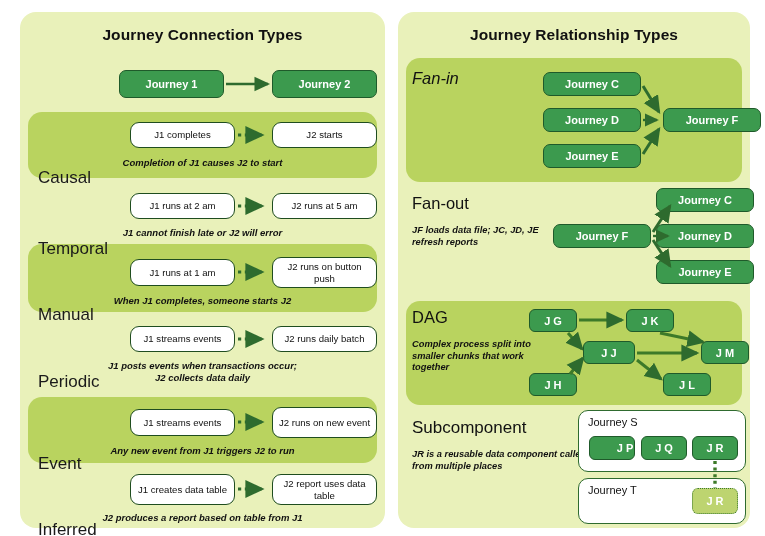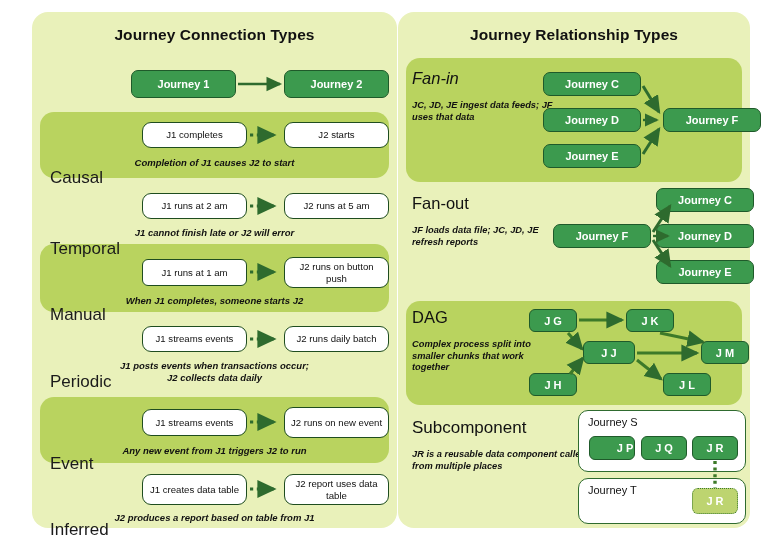--- a/index.html
+++ b/index.html
@@ -10,21 +10,21 @@
     overflow: hidden;
   }
   .canvas { position: relative; width: 765px; height: 536px; }
 
   
   .panel {
     position: absolute;
     background: #e9f1ba;
     border-radius: 16px;
   }
-  #panel-left  { left: 32px;  top: 12px; width: 365px; height: 516px; }
+  #panel-left  { left: 20px;  top: 12px; width: 365px; height: 516px; }
   #panel-right { left: 398px; top: 12px; width: 352px; height: 516px; }
 
   .panel-title {
     position: absolute; left: 0; right: 0; top: 14px;
     text-align: center;
     font-size: 15.5px; font-weight: bold; color: #111;
     letter-spacing: .1px;
   }
 
   
@@ -140,21 +140,21 @@
     <div class="row-label" style="top:187px;">Temporal</div>
     <div class="row-label" style="top:253px;">Manual</div>
     <div class="row-label" style="top:320px;">Periodic</div>
     <div class="row-label" style="top:402px;">Event</div>
     <div class="row-label" style="top:468px;">Inferred</div>
 
     <div class="wbox" style="left:110px; top:110px; width:105px; height:26px;">J1 completes</div>
     <div class="wbox" style="left:252px; top:110px; width:105px; height:26px;">J2 starts</div>
     <div class="wbox" style="left:110px; top:181px; width:105px; height:26px;">J1 runs at 2 am</div>
     <div class="wbox" style="left:252px; top:181px; width:105px; height:26px;">J2 runs at 5 am</div>
-    <div class="wbox" style="left:110px; top:247px; width:105px; height:27px;border-radius:6px;">J1 runs at 1 am</div>
+    <div class="wbox" style="left:110px; top:247px; width:105px; height:27px;">J1 runs at 1 am</div>
     <div class="wbox" style="left:252px; top:245px; width:105px; height:31px;">J2 runs on button push</div>
     <div class="wbox" style="left:110px; top:314px; width:105px; height:26px;">J1 streams events</div>
     <div class="wbox" style="left:252px; top:314px; width:105px; height:26px;">J2 runs daily batch</div>
     <div class="wbox" style="left:110px; top:397px; width:105px; height:27px;">J1 streams events</div>
     <div class="wbox" style="left:252px; top:395px; width:105px; height:31px;">J2 runs on new event</div>
     <div class="wbox" style="left:110px; top:462px; width:105px; height:31px;">J1 creates data table</div>
     <div class="wbox" style="left:252px; top:462px; width:105px; height:31px;">J2 report uses data table</div>
 
     <svg class="arrows">
       <g stroke="#2e6b2e" stroke-width="3.2" stroke-linecap="butt" stroke-dasharray="3.2 3.6">
@@ -174,21 +174,20 @@
 J2 collects data daily</div>
     <div class="caption" style="top:433px;">Any new event from J1 triggers J2 to run</div>
     <div class="caption" style="top:500px;">J2 produces a report based on table from J1</div>
   </div>
 
   <div class="panel" id="panel-right">
     <div class="panel-title">Journey Relationship Types</div>
 
     <div class="sect dark" style="top:46px; height:124px;"></div>
     <div class="sect-title" style="top:57px;font-style:italic;">Fan-in</div>
-    <div class="sect-desc" style="top:88px;">JC, JD, JE ingest data feeds; JF uses that data</div>
 
     <div class="gbox" style="left:145px; top:60px;  width:98px; height:24px;">Journey C</div>
     <div class="gbox" style="left:145px; top:96px;  width:98px; height:24px;">Journey D</div>
     <div class="gbox" style="left:145px; top:132px; width:98px; height:24px;">Journey E</div>
     <div class="gbox" style="left:265px; top:96px;  width:98px; height:24px;">Journey F</div>
 
     <svg class="arrows">
       <g stroke="#2e6b2e" fill="none">
         <line x1="245" y1="74" x2="261" y2="100" stroke-width="3" marker-end="url(#solid-head)"></line>
         <line x1="245" y1="108" x2="259" y2="108" stroke-width="2.4" marker-end="url(#solid-head)"></line>

